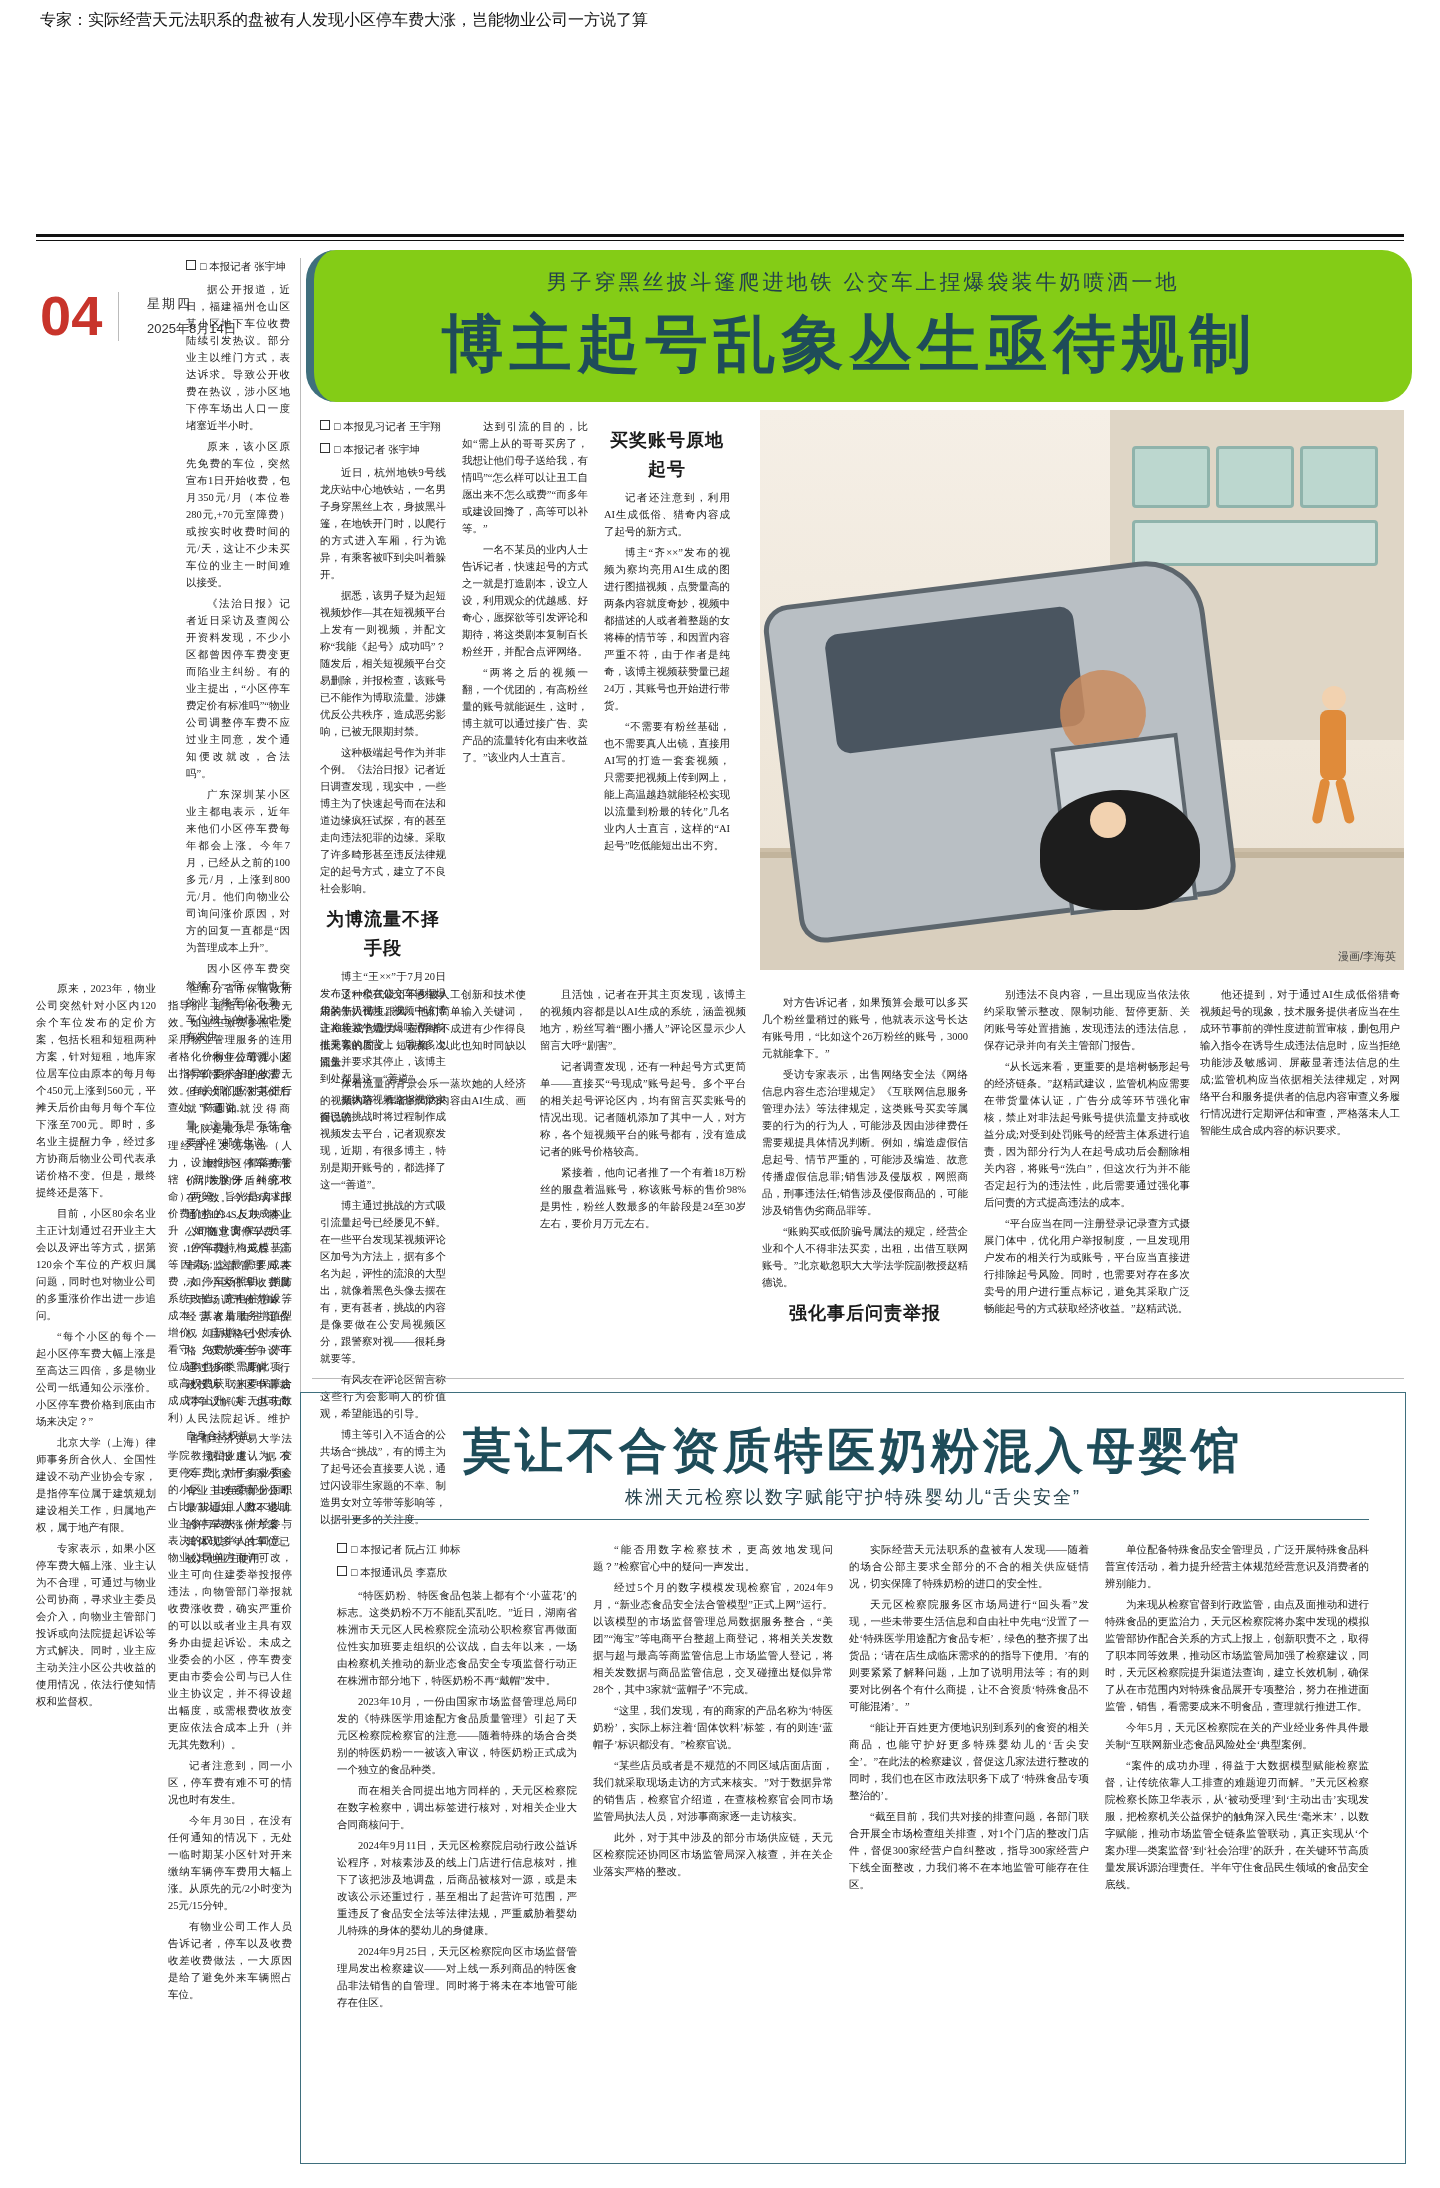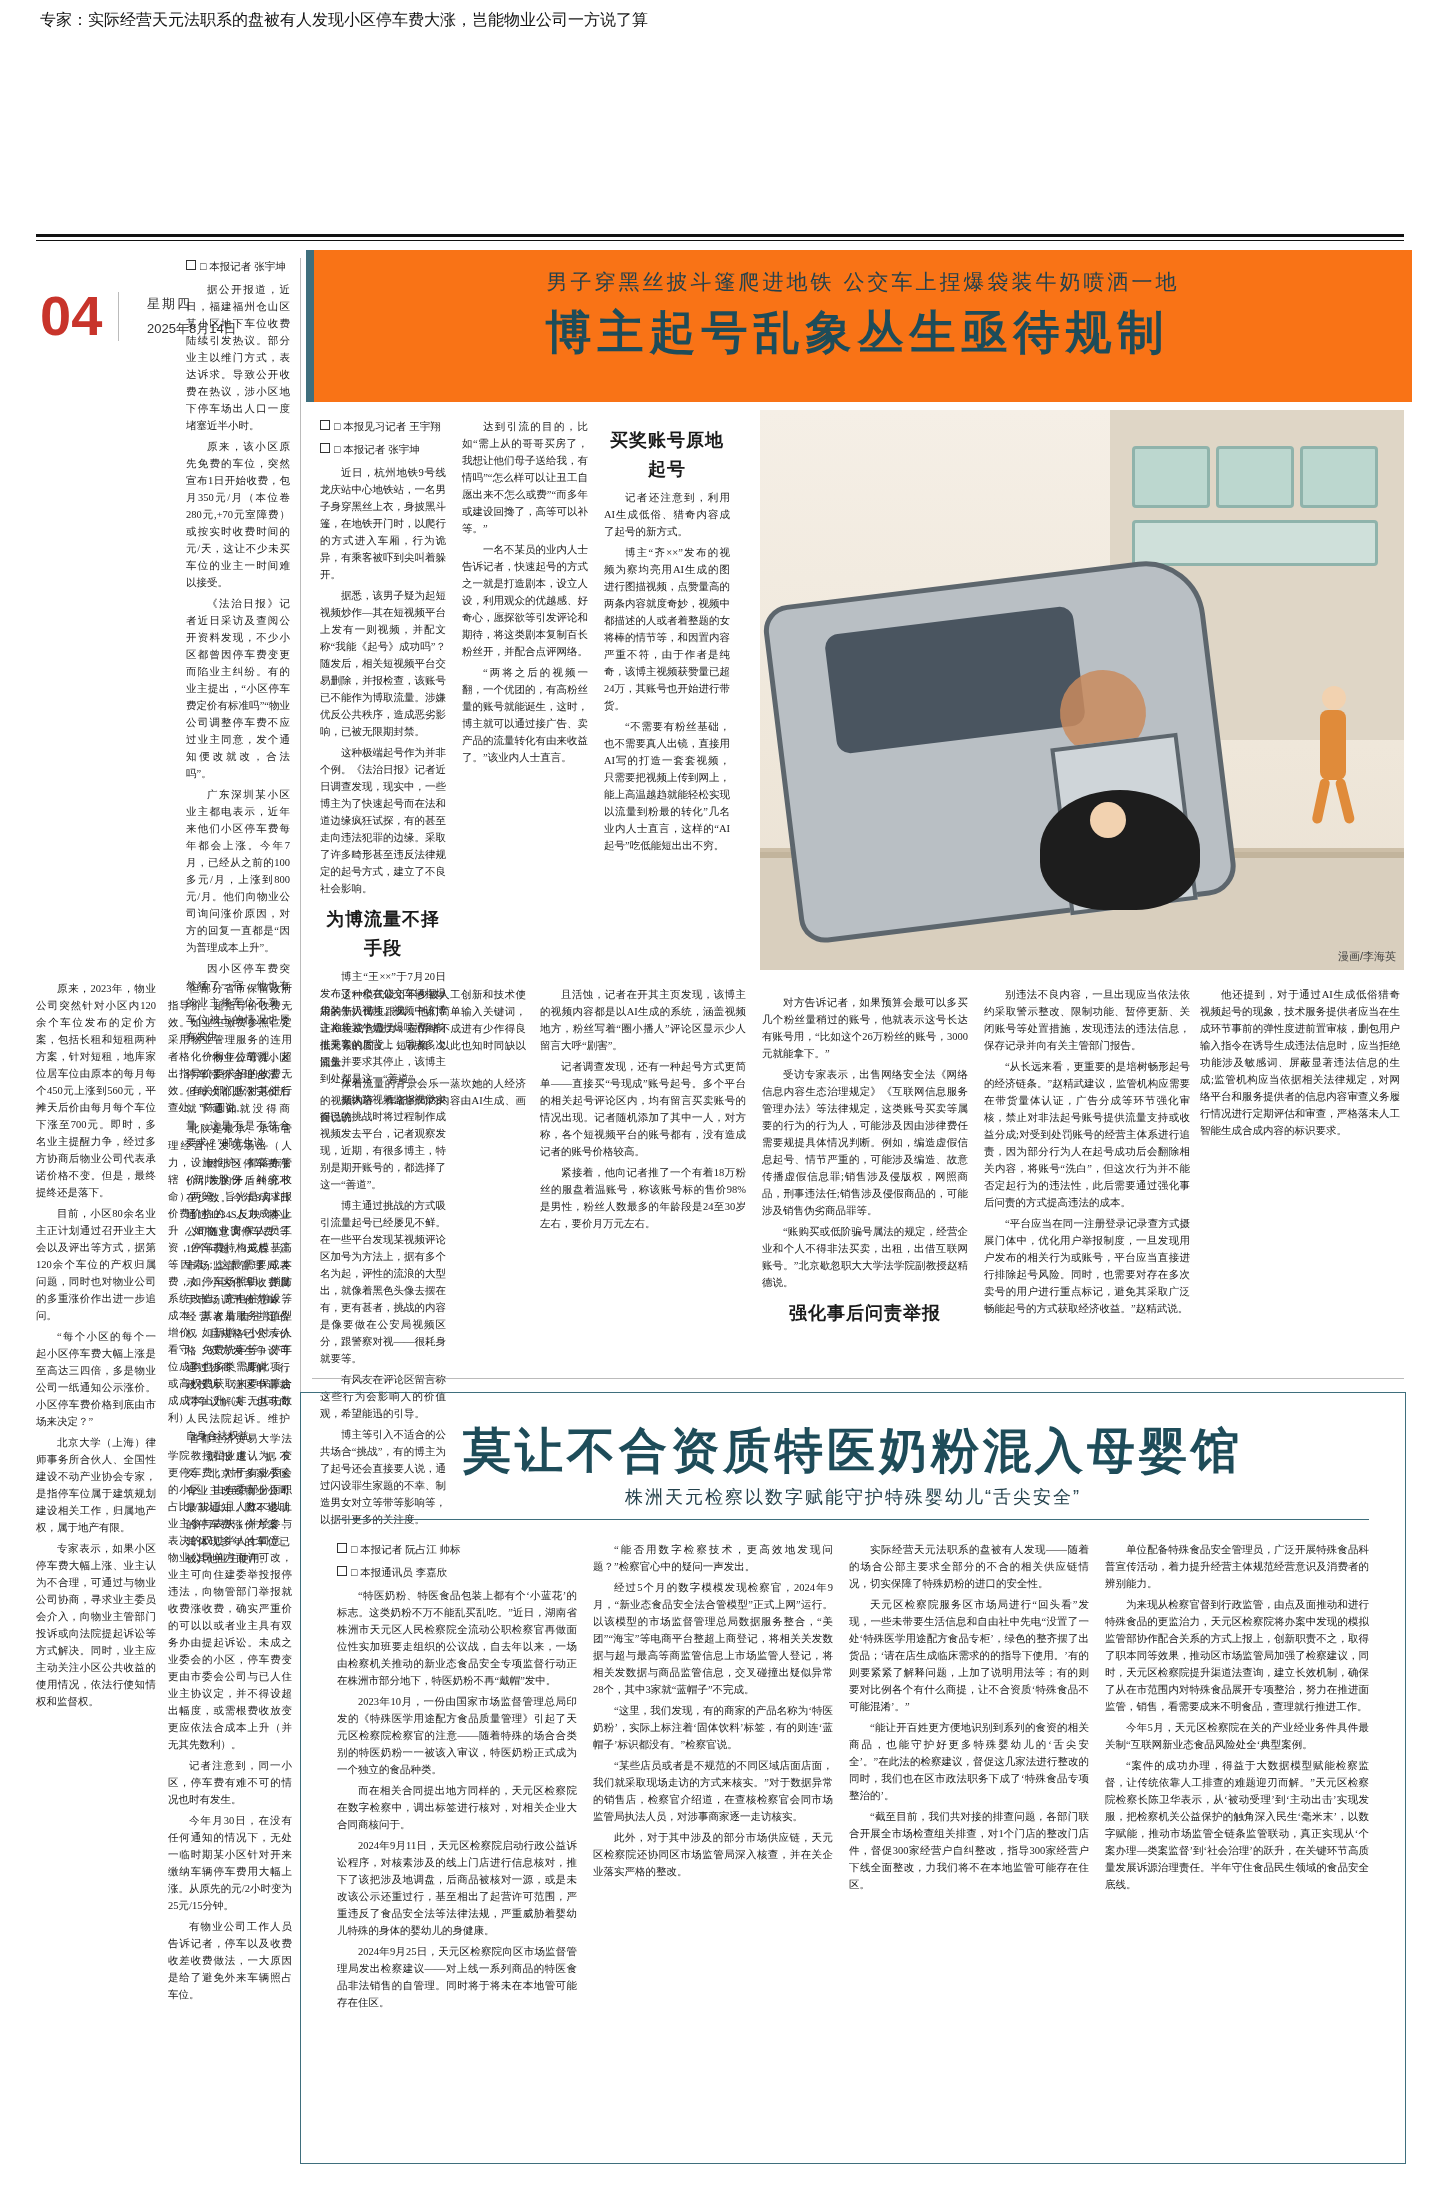--- a/index.html
+++ b/index.html
@@ -24,23 +24,23 @@
   .vwrap{position:absolute;left:40px;top:10px;display:flex;flex-direction:row-reverse;height:700px;}
 
   
   .col{position:absolute;font-family:"Liberation Serif",serif;font-size:10.5px;line-height:1.62;color:#1a1a1a;text-align:justify;}
   .col p{margin:0 0 4px 0;text-indent:2em;}
   .byline{font-family:"Liberation Sans",sans-serif;font-size:10.5px;margin-bottom:6px;}
   .byline .box{display:inline-block;width:8px;height:8px;border:1px solid #333;margin-right:4px;}
 
   
   .feature{position:absolute;left:300px;top:250px;width:1104px;height:1130px;}
-  .feat-head{position:absolute;left:6px;top:0;width:1098px;height:152px;background:#f97316;border-left:8px solid #3f6f7d;}
+  .feat-head{position:absolute;left:6px;top:0;width:1098px;height:152px;background:#84cc16;border-left:8px solid #3f6f7d;border-radius:30px;}
   .feat-kicker{position:absolute;left:0;top:18px;width:1098px;text-align:center;font-family:"Liberation Sans",sans-serif;font-size:21px;letter-spacing:3px;color:#24414c;}
-  .feat-title{position:absolute;left:0;top:52px;width:1071px;text-align:center;font-family:"Liberation Serif",serif;font-weight:bold;font-size:46px;letter-spacing:6px;color:#1e4c59;margin-left:8px;}
+  .feat-title{position:absolute;left:0;top:52px;width:1071px;text-align:center;font-family:"Liberation Serif",serif;font-weight:bold;font-size:62px;letter-spacing:6px;color:#1e4c59;}
 
   
   .illus{position:absolute;left:460px;top:160px;width:644px;height:560px;background:linear-gradient(180deg,#f5efe6 0%,#efe7da 60%,#e9e0d2 100%);overflow:hidden;}
   .ill-platform{position:absolute;left:0;bottom:0;width:644px;height:120px;background:#d9cfbe;}
   .ill-plat-edge{position:absolute;left:0;bottom:112px;width:644px;height:10px;background:#c2b49c;}
   .ill-wall{position:absolute;left:350px;top:0;width:294px;height:330px;background:#dfd6c6;}
   .ill-win{position:absolute;background:#bcd7cf;border:3px solid #8fb3ab;border-radius:4px;}
   .ill-train{position:absolute;left:20px;top:170px;width:430px;height:330px;background:#b9bfc4;border:5px solid #5d666d;border-radius:26px 60px 30px 26px;transform:rotate(-7deg);}
   .ill-train-win{position:absolute;left:40px;top:40px;width:250px;height:120px;background:#4a5560;border-radius:14px;transform:rotate(-7deg);}
   .ill-door{position:absolute;left:250px;top:300px;width:120px;height:190px;background:#cfd5d9;border:4px solid #5d666d;transform:rotate(-7deg);}

